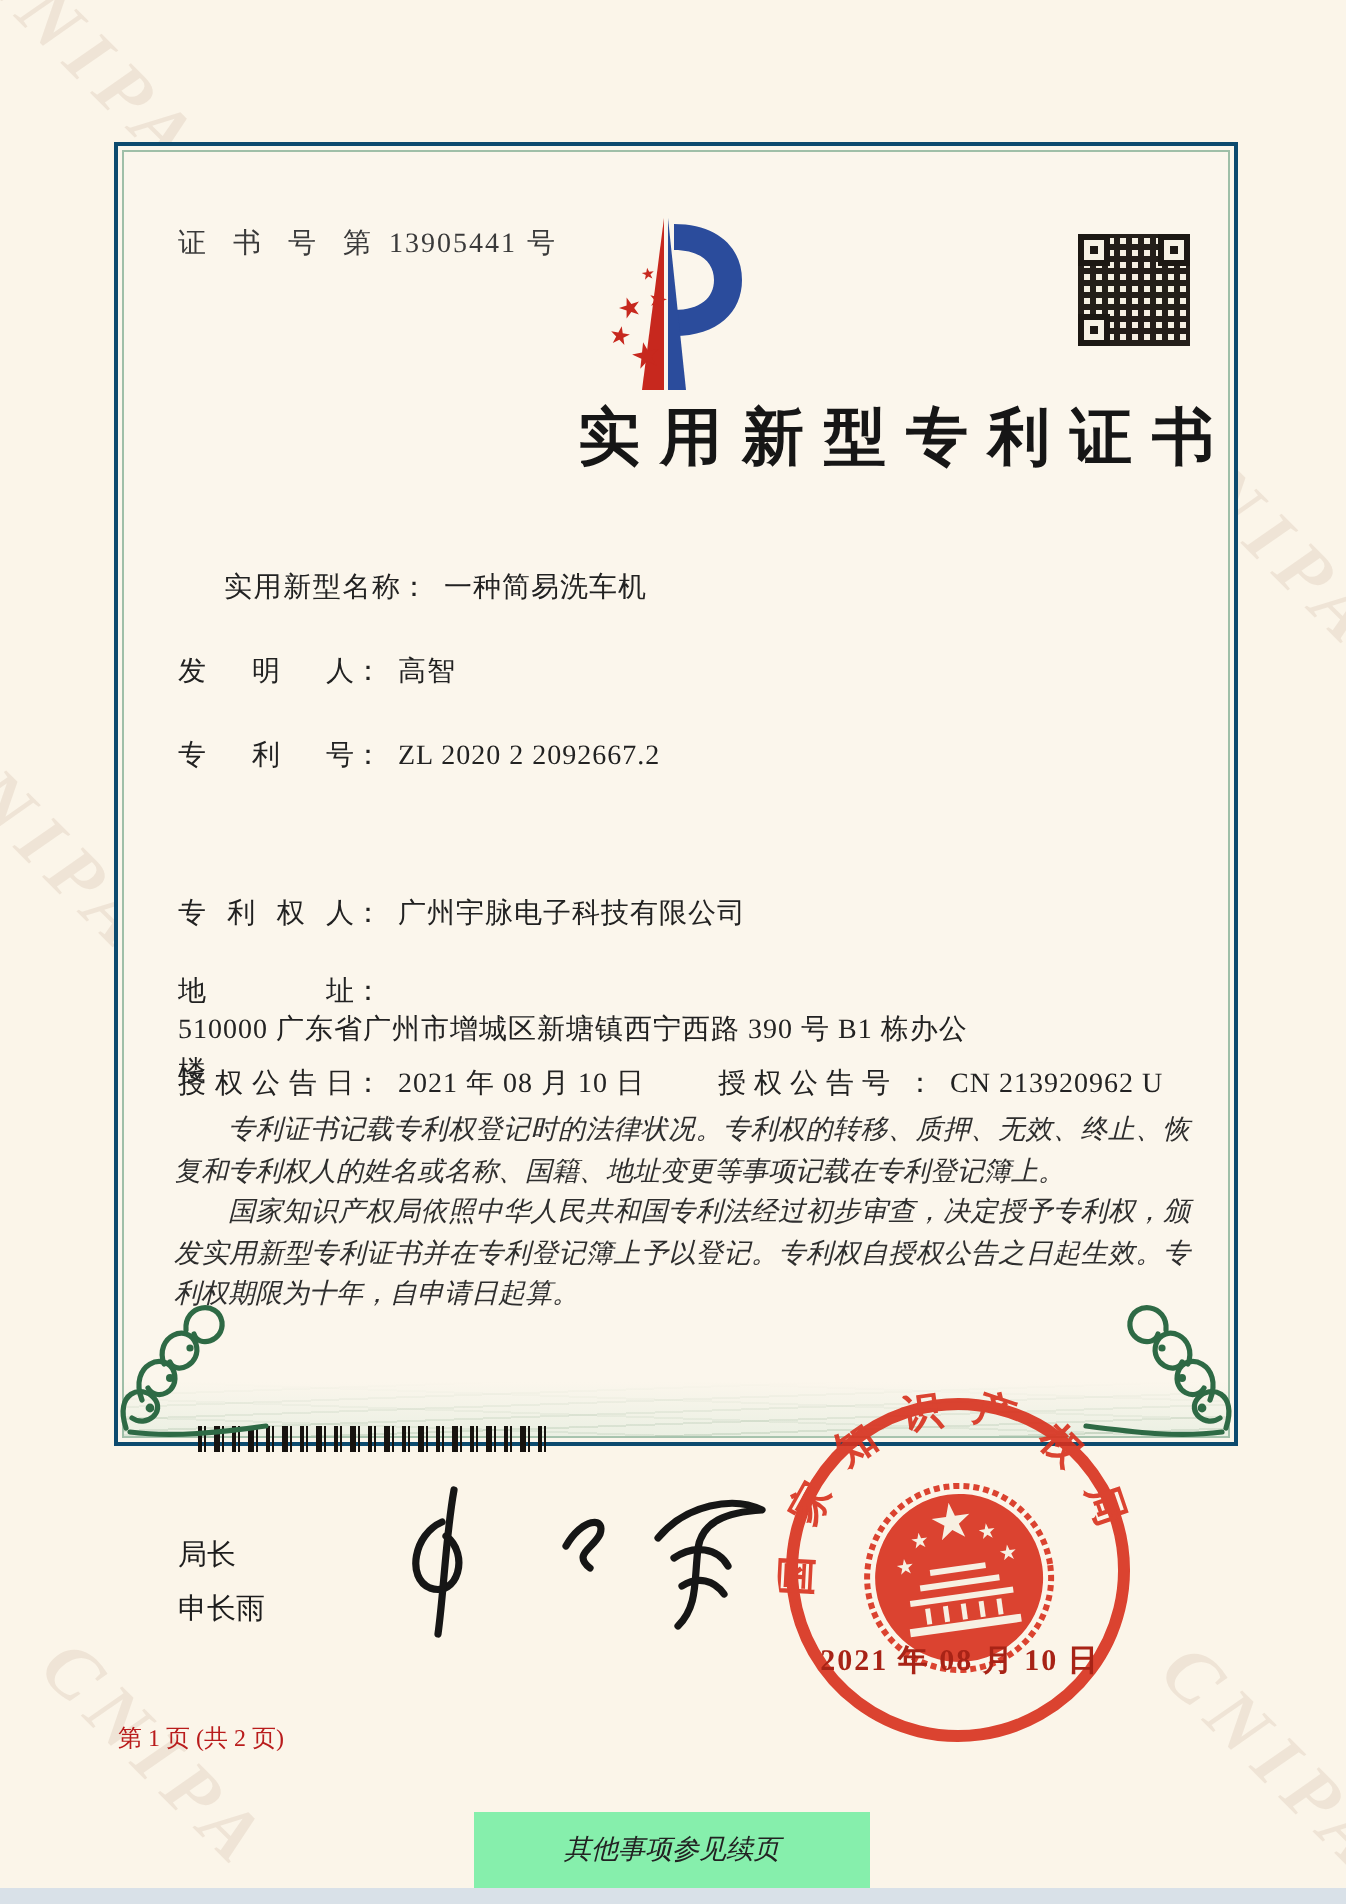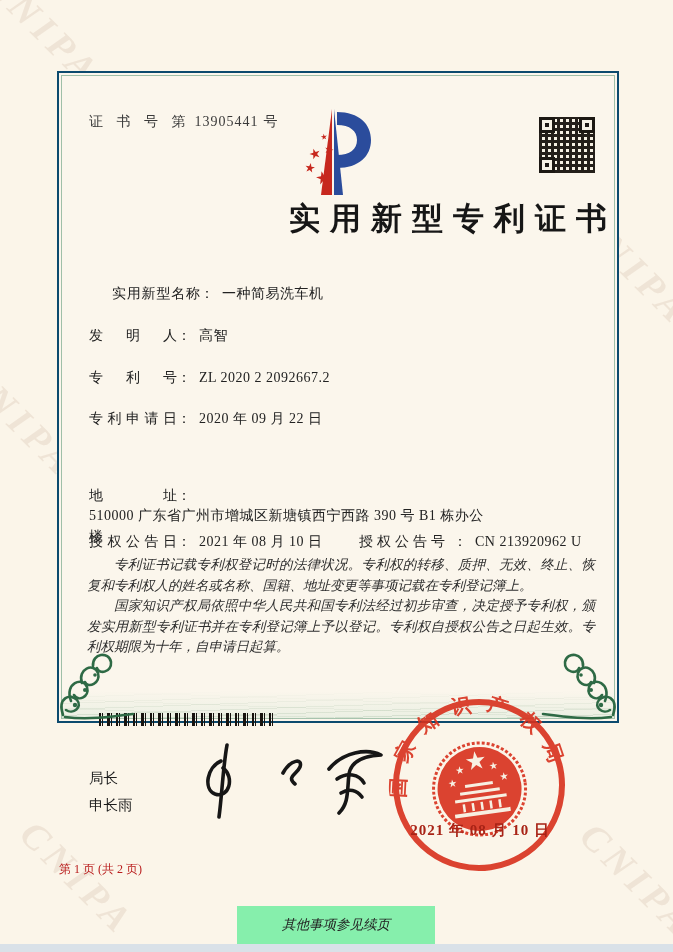--- a/index.html
+++ b/index.html
@@ -143,22 +143,22 @@
 
     <div class="frow" style="top:212px;margin-left:23px;">
       <span class="flabel">实用新型名称</span><span class="fcolon">：</span><span class="fvalue">一种简易洗车机</span>
     </div>
     <div class="frow" style="top:254px;">
       <span class="flabel">发明人</span><span class="fcolon">：</span><span class="fvalue">高智</span>
     </div>
     <div class="frow" style="top:296px;">
       <span class="flabel">专利号</span><span class="fcolon">：</span><span class="fvalue">ZL 2020 2 2092667.2</span>
     </div>
-    <div class="frow" style="top:337px;">
-      <span class="flabel">专利申请日</span><span class="fcolon">：</span><span class="fvalue">2020 年 09 月 22 日</span>
+    <div class="frow" style="top:375px;">
+      <span class="flabel">专利权人</span><span class="fcolon">：</span><span class="fvalue">广州宇脉电子科技有限公司</span>
     </div>
     <div class="frow" style="top:414px;">
       <span class="flabel">地址</span><span class="fcolon">：</span><span class="fvalue fvalue-block">510000 广东省广州市增城区新塘镇西宁西路 390 号 B1 栋办公楼</span>
     </div>
     <div class="frow" style="top:460px;">
       <span class="flabel">授权公告日</span><span class="fcolon">：</span><span class="fvalue">2021 年 08 月 10 日</span>
       <span class="grant-right">
         <span class="flabel2">授权公告号</span><span class="fcolon">：</span><span class="fvalue">CN 213920962 U</span>
       </span>
     </div>

